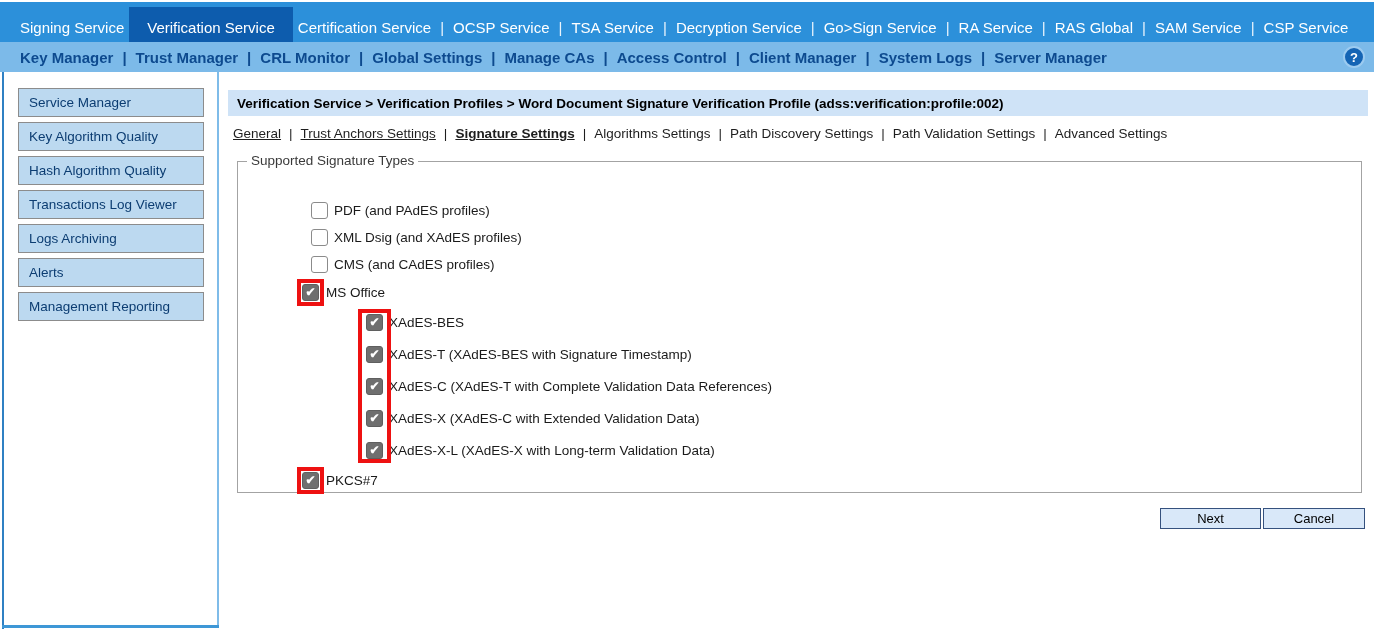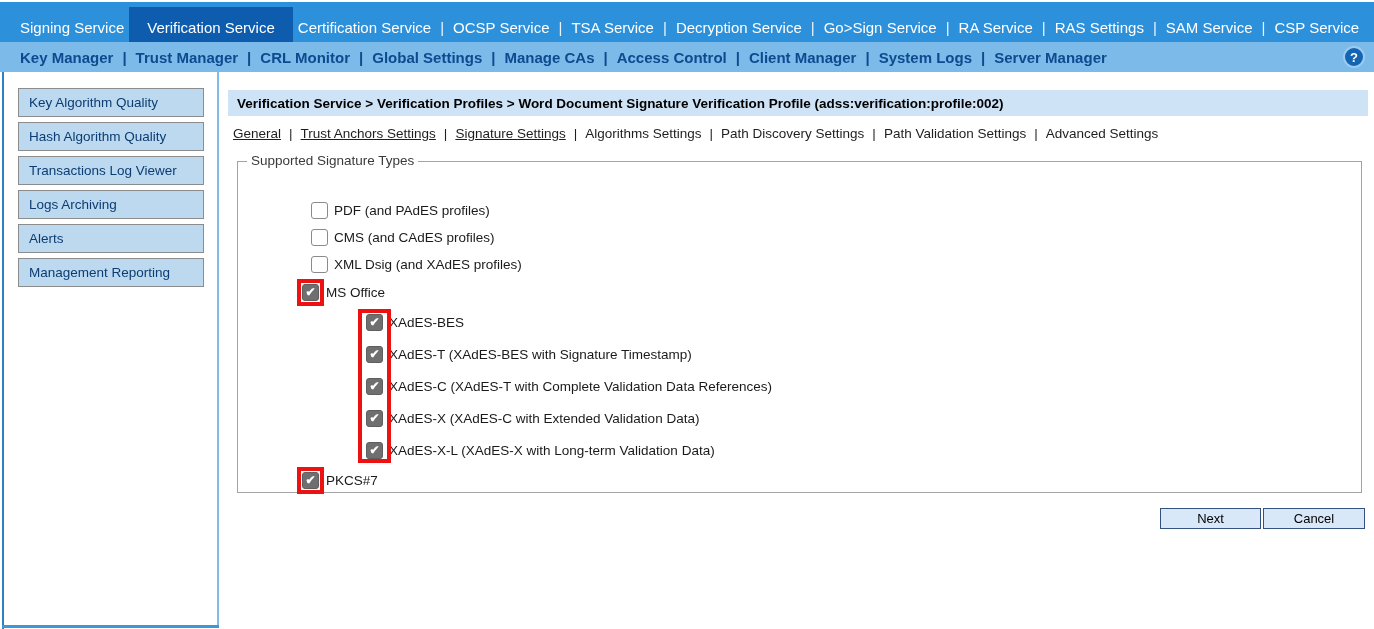--- a/index.html
+++ b/index.html
@@ -60,21 +60,21 @@
   #titlebar {
     position:absolute; left:228px; top:90px; width:1140px; height:26px;
     background:#CFE3F7; display:flex; align-items:center;
     padding-left:9px; font-size:13.5px; font-weight:bold; color:#000;
     white-space:nowrap;
   }
   #tabs { position:absolute; left:233px; top:126px; font-size:13.5px; color:#1E1E1E; white-space:nowrap; }
   .tab::before { content:"|"; margin:0 8px; color:#1E1E1E; }
   .tab:first-child::before { content:none; }
   .tab-label.link { text-decoration:underline; cursor:pointer; }
-  .tab-label.current { text-decoration:underline; font-weight:normal; cursor:pointer; }
+  .tab-label.current { text-decoration:underline; font-weight:bold; cursor:pointer; }
   .tab-label.plain { cursor:pointer; }
 
   
   #fieldset {
     position:absolute; left:237px; top:161px; width:1125px; height:332px;
     border:1px solid #A3A3A3;
     box-shadow:inset 1px 1px 0 #ffffff;
   }
   #legend {
     position:absolute; left:9px; top:-9px; background:#ffffff;
@@ -119,21 +119,21 @@
 
 <div id="bar1">
     <span class="topnav-item">Signing Service</span>
     <span class="topnav-item active">Verification Service</span>
     <span class="topnav-item">Certification Service</span>
     <span class="topnav-item">OCSP Service</span>
     <span class="topnav-item">TSA Service</span>
     <span class="topnav-item">Decryption Service</span>
     <span class="topnav-item">Go&gt;Sign Service</span>
     <span class="topnav-item">RA Service</span>
-    <span class="topnav-item">RAS Settings</span>
+    <span class="topnav-item">RAS Global</span>
     <span class="topnav-item">SAM Service</span>
     <span class="topnav-item">CSP Service</span>
   </div>
 
 <div id="bar2">
     <span class="subnav-item">Key Manager</span>
     <span class="subnav-item">Trust Manager</span>
     <span class="subnav-item">CRL Monitor</span>
     <span class="subnav-item">Global Settings</span>
     <span class="subnav-item">Manage CAs</span>
@@ -142,45 +142,46 @@
     <span class="subnav-item">System Logs</span>
     <span class="subnav-item">Server Manager</span>
   </div>
 <div id="help">?</div>
 
 <div id="left-line"></div>
 <div id="side-sep"></div>
 <div id="side-bottom"></div>
 
 <div id="sidebar">
+    <div class="side-item">Service Manager</div>
     <div class="side-item">Key Algorithm Quality</div>
     <div class="side-item">Hash Algorithm Quality</div>
     <div class="side-item">Transactions Log Viewer</div>
     <div class="side-item">Logs Archiving</div>
     <div class="side-item">Alerts</div>
     <div class="side-item">Management Reporting</div>
   </div>
 
 <div id="titlebar">Verification Service &gt; Verification Profiles &gt; Word Document Signature Verification Profile (adss:verification:profile:002)</div>
 <div id="tabs"><span class="tab"><span class="tab-label link">General</span></span><span class="tab"><span class="tab-label link">Trust Anchors Settings</span></span><span class="tab"><span class="tab-label current">Signature Settings</span></span><span class="tab"><span class="tab-label plain">Algorithms Settings</span></span><span class="tab"><span class="tab-label plain">Path Discovery Settings</span></span><span class="tab"><span class="tab-label plain">Path Validation Settings</span></span><span class="tab"><span class="tab-label plain">Advanced Settings</span></span></div>
 
 <div id="fieldset">
   <span id="legend">Supported Signature Types</span>
   <div id="cbx">
       <div class="cb-row indent0">
         <span class="cb unchecked"></span>
         <span class="cb-label">PDF (and PAdES profiles)</span>
       </div>
       <div class="cb-row indent0">
         <span class="cb unchecked"></span>
-        <span class="cb-label">CMS (and CAdES profiles)</span>
+        <span class="cb-label">XML Dsig (and XAdES profiles)</span>
       </div>
       <div class="cb-row indent0">
         <span class="cb unchecked"></span>
-        <span class="cb-label">XML Dsig (and XAdES profiles)</span>
+        <span class="cb-label">CMS (and CAdES profiles)</span>
       </div>
       <div class="cb-row indent0 annotated">
         <span class="red-single">
           <span class="cb checked">
             <span class="check">✔</span>
           </span>
         </span>
         <span class="cb-label">MS Office</span>
       </div>
       <div class="cb-group">

